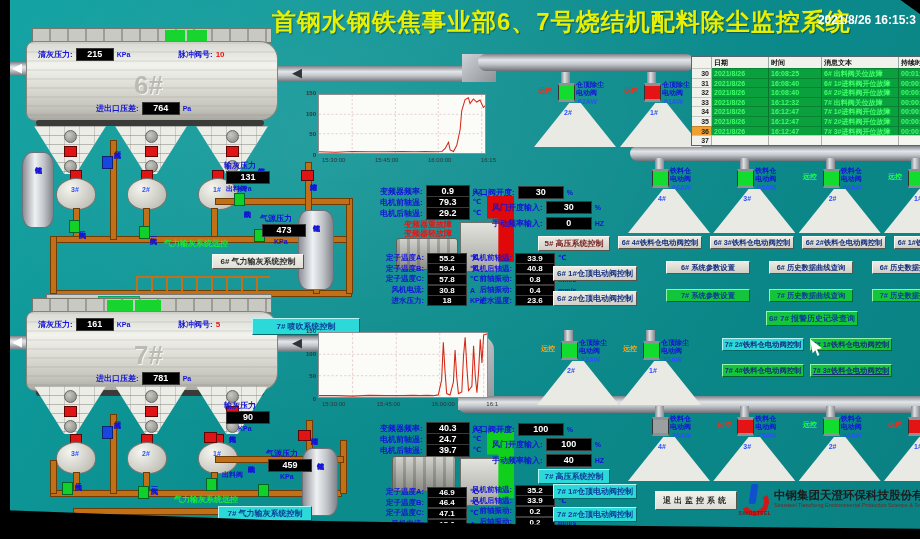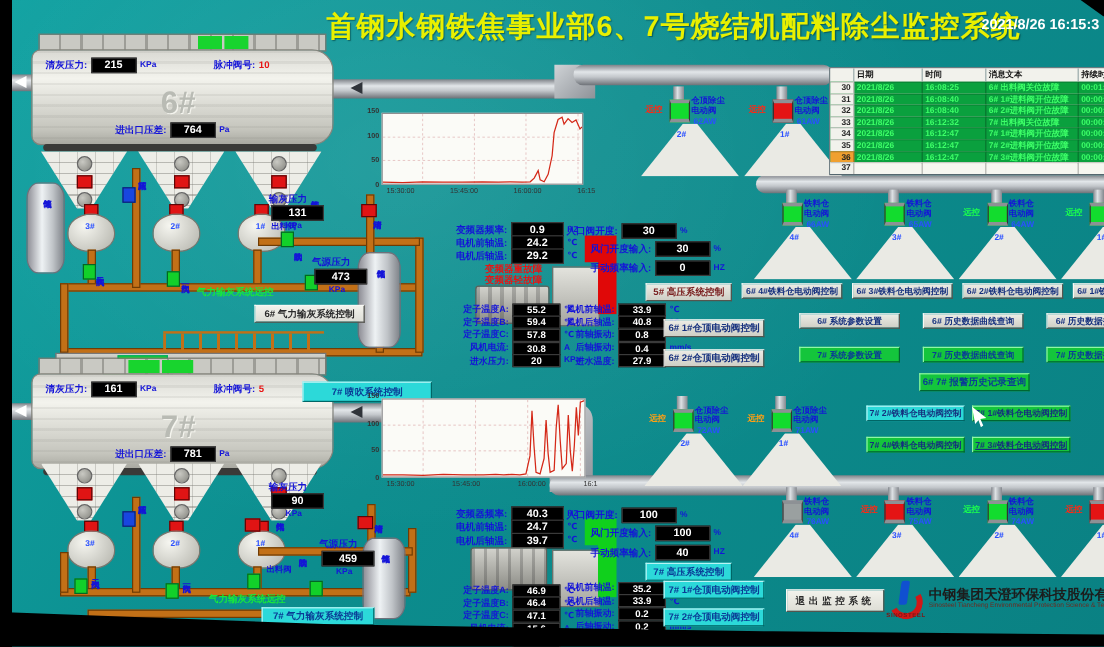--- a/index.html
+++ b/index.html
@@ -462,21 +462,21 @@
       </div>
   </div>
 
   <div class="prow" style="left:370px;top:185px;">
     <span class="lbl">变频器频率:</span>
     <span class="val" style="width:38px;">0.9</span>
     <span class="unit">HZ</span>
   </div>
   <div class="prow" style="left:370px;top:196px;">
     <span class="lbl">电机前轴温:</span>
-    <span class="val" style="width:38px;">24.2</span>
+    <span class="val" style="width:38px;">79.3</span>
     <span class="unit">℃</span>
   </div>
   <div class="prow" style="left:370px;top:207px;">
     <span class="lbl">电机后轴温:</span>
     <span class="val" style="width:38px;">29.2</span>
     <span class="unit">℃</span>
   </div>
   <div class="redtxt" style="left:394px;top:219px;">变频器重故障</div>
   <div class="redtxt" style="left:394px;top:228px;">变频器轻故障</div>
   <div class="fanwm" style="left:455px;top:224px;">6#</div>
@@ -520,21 +520,21 @@
       </div>
 
       <div class="prow">
         <span class="lbl">风机电流:</span>
         <span class="val">30.8</span>
         <span class="unit">A</span>
       </div>
 
       <div class="prow">
         <span class="lbl">进水压力:</span>
-        <span class="val">20</span>
+        <span class="val">18</span>
         <span class="unit">KPa</span>
       </div>
     </div>
   <div class="pcol" style="left:452px;top:253px;">
 
       <div class="prow">
         <span class="lbl">风机前轴温:</span>
         <span class="val">33.9</span>
         <span class="unit">℃</span>
       </div>
@@ -552,21 +552,21 @@
       </div>
 
       <div class="prow">
         <span class="lbl">后轴振动:</span>
         <span class="val">0.4</span>
         <span class="unit">mm/s</span>
       </div>
 
       <div class="prow">
         <span class="lbl">进水温度:</span>
-        <span class="val">27.9</span>
+        <span class="val">23.6</span>
         <span class="unit">℃</span>
       </div>
     </div>
   <div class="btn" style="left:543px;top:266px;width:78px;height:13px;">6# 1#仓顶电动阀控制</div>
   <div class="btn" style="left:543px;top:291px;width:78px;height:13px;">6# 2#仓顶电动阀控制</div>
 
   <div class="btnrow" style="left:608px;top:236px;width:360px;height:13px;">
 
   <div class="rbtn">6# 4#铁料仓电动阀控制</div>
         <div class="rbtn">6# 3#铁料仓电动阀控制</div>

